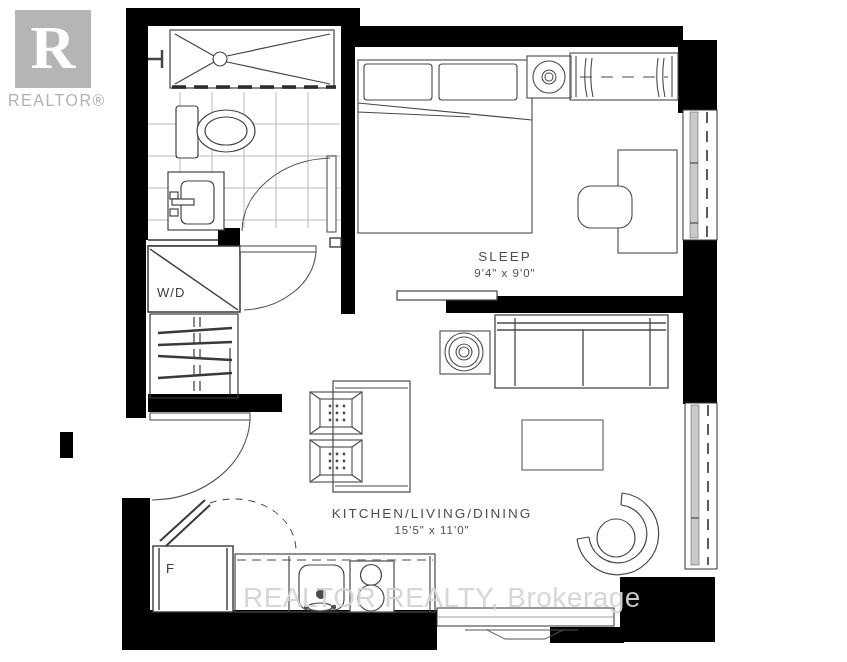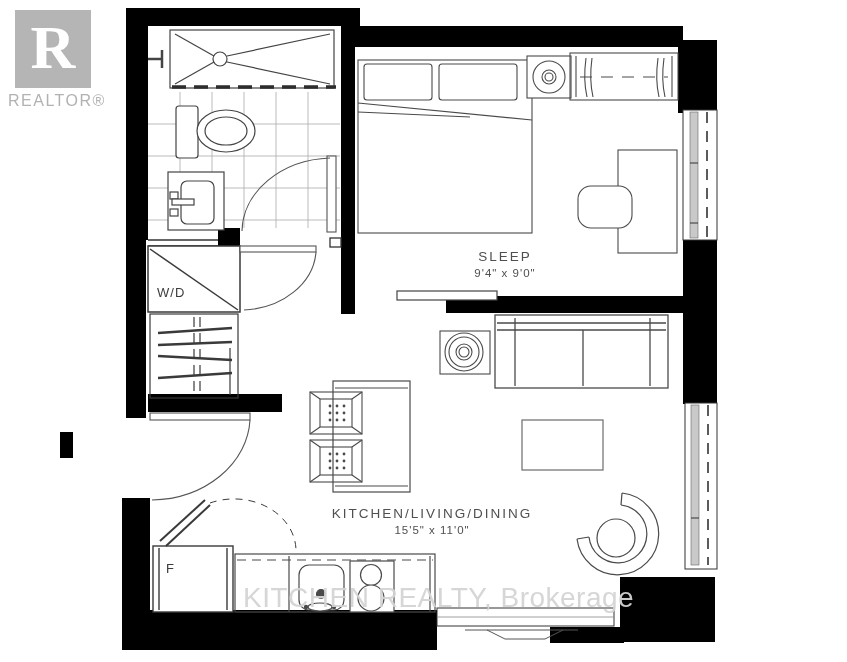--- a/index.html
+++ b/index.html
@@ -26,21 +26,21 @@
 
 <div id="stage">
 
   <div id="logo">
     <div class="box">
       <span>R</span>
     </div>
     <div class="word">REALTOR®</div>
   </div>
 
-  <div id="watermark">KITCHEN REALTY, Brokerage</div>
+  <div id="watermark">REALTOR REALTY, Brokerage</div>
 
   <svg width="847" height="662" viewBox="0 0 847 662">
 
     <g stroke="#b3b3b3" stroke-width="0.9">
       <line x1="180" y1="92" x2="180" y2="228"></line>
         <line x1="212" y1="92" x2="212" y2="228"></line>
       <line x1="244" y1="92" x2="244" y2="228"></line>
         <line x1="276" y1="92" x2="276" y2="228"></line>
       <line x1="308" y1="92" x2="308" y2="228"></line>
       <line x1="148" y1="124" x2="340" y2="124"></line>

